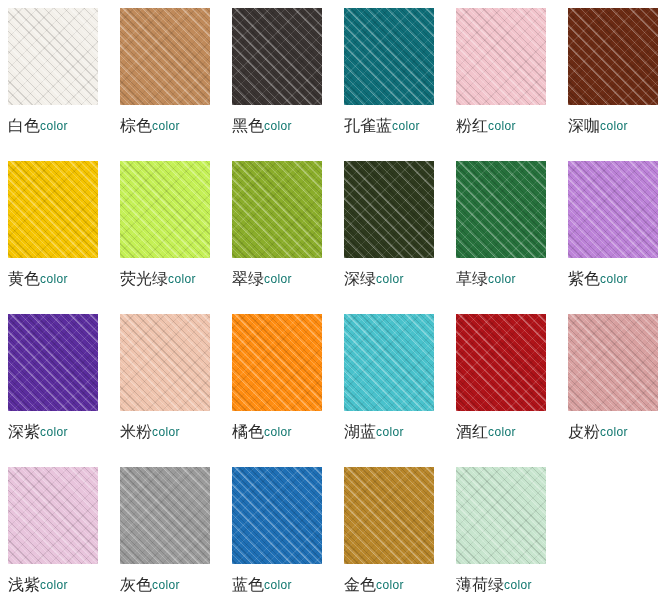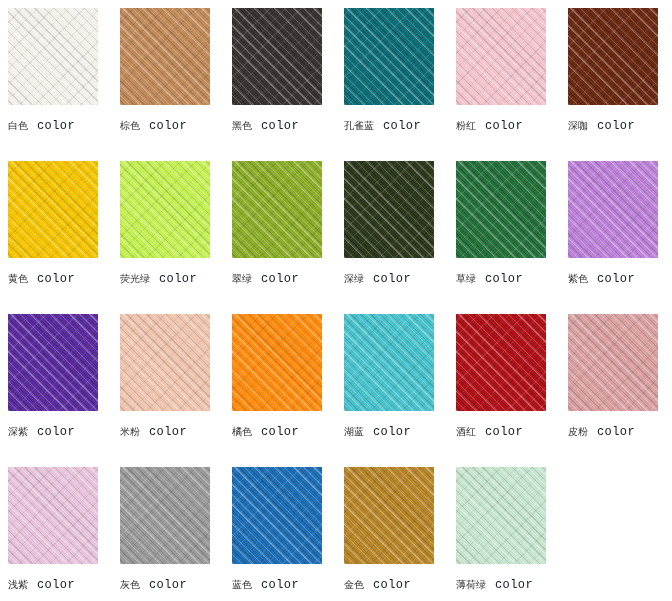--- a/index.html
+++ b/index.html
@@ -81,30 +81,28 @@
     position: absolute;
     left: 0;
     top: 106px;
     width: 112px;
     height: 24px;
     display: flex;
     align-items: center;
     white-space: nowrap;
   }
   .swatch-name {
-    font-size: 10px;
+    font-size: 16px;
     color: #2b2b2b;
     letter-spacing: 0px;
   }
   .swatch-sub {
     font-size: 12px;
-    color: #0f172a;
-    margin-left: 9px;
+    color: #0f766e;
     letter-spacing: 0.4px;
-    font-family: Liberation Mono, monospace;
   }
 </style>
 </head>
 <body style="background: rgb(255, 255, 255);">
 
 <div id="swatch-grid">
     <div class="swatch-cell">
       <div class="swatch-chip" style="background-color: rgb(243, 240, 234);">
         <div class="tex"></div>
       </div>

